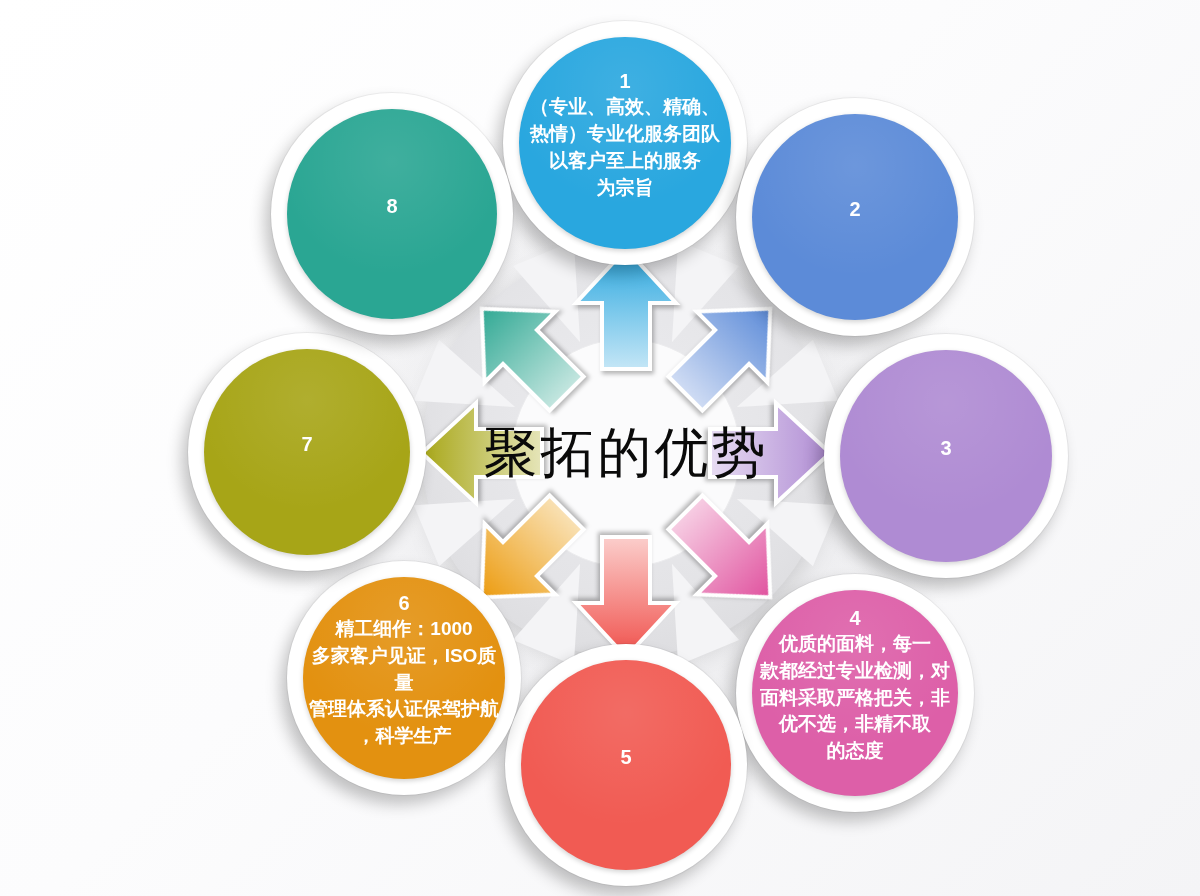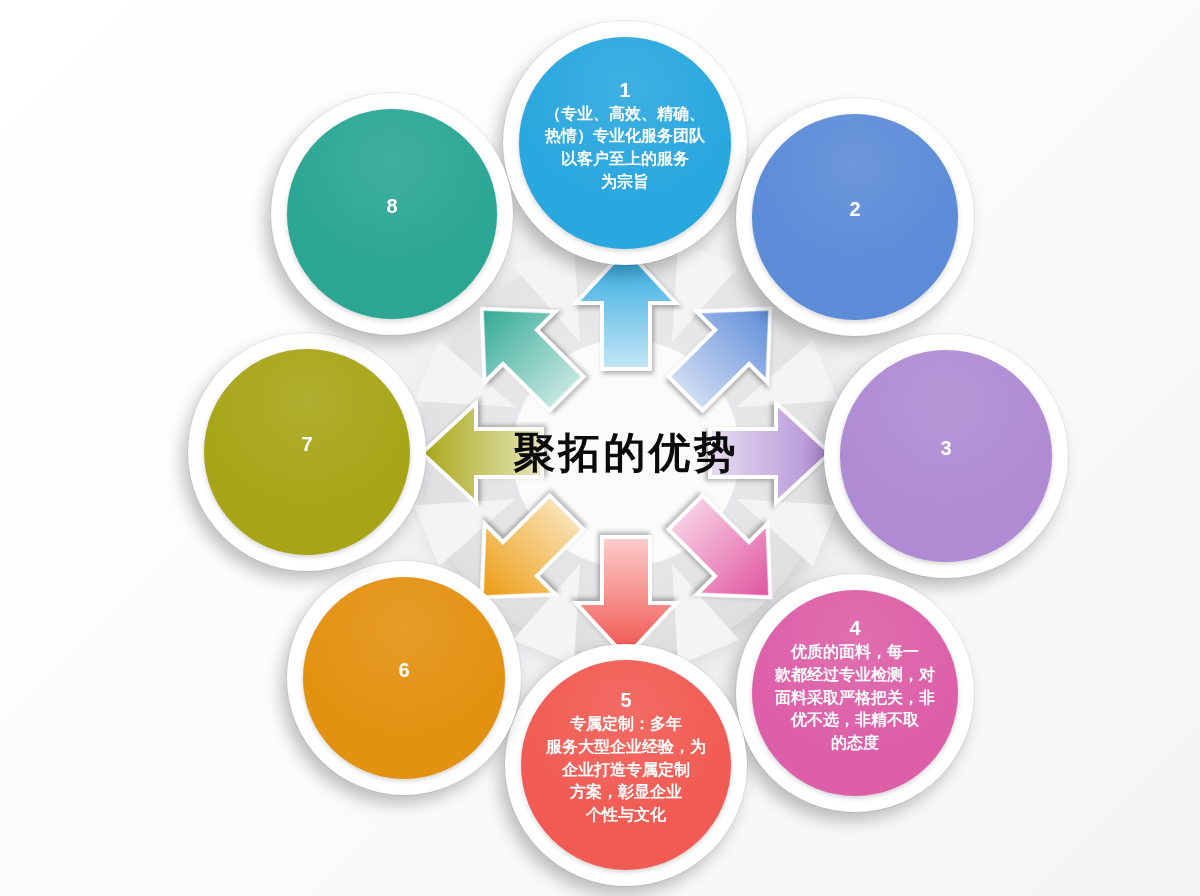--- a/index.html
+++ b/index.html
@@ -20,38 +20,38 @@
     background:radial-gradient(closest-side,rgba(70,70,85,0.16) 0%,rgba(70,70,85,0.08) 55%,rgba(70,70,85,0) 100%);
     z-index:1;
   }
   .hub-svg{position:absolute;left:386px;top:213px;z-index:2;}
   .arr{filter:drop-shadow(2px 3px 2px rgba(0,0,0,0.28));}
   .disk{filter:drop-shadow(0 8px 12px rgba(0,0,0,0.14));}
   .hub-title{
     position:absolute;left:386px;top:213px;width:480px;height:480px;
     display:flex;align-items:center;justify-content:center;
     z-index:3;pointer-events:none;
-    font-size:42px;font-weight:bold;color:#0a0a0a;letter-spacing:3px;
+    font-size:54px;font-weight:normal;color:#0a0a0a;letter-spacing:3px;
   }
   
   .plate{
     position:absolute;border-radius:50%;background:#ffffff;
     box-shadow:-6px 9px 16px rgba(0,0,0,0.24), 0 0 0 1px rgba(0,0,0,0.05);
     z-index:4;display:flex;align-items:center;justify-content:center;
   }
   .bubble{
     border-radius:50%;
     display:flex;flex-direction:column;align-items:center;justify-content:center;
     text-align:center;color:#ffffff;
     padding-bottom:16px;box-sizing:border-box;
     background-image:radial-gradient(circle at 50% 25%,rgba(255,255,255,0.10),rgba(255,255,255,0) 60%);
     box-shadow:0 2px 5px rgba(0,0,0,0.18);
   }
   .num{font-size:20px;line-height:1.3;font-weight:600;}
-  .txt{font-size:16px;line-height:1.42;font-weight:600;white-space:pre-line;width:96%;}
+  .txt{font-size:19px;line-height:1.42;font-weight:600;white-space:pre-line;width:96%;}
   
   .n1 .plate{left:503px;top:21px;width:244px;height:244px;}
   .n1 .bubble{width:212px;height:212px;background-color:#29a7df;}
   .n2 .plate{left:736px;top:98px;width:238px;height:238px;}
   .n2 .bubble{width:206px;height:206px;background-color:#5c8bd8;}
   .n3 .plate{left:824px;top:334px;width:244px;height:244px;}
   .n3 .bubble{width:212px;height:212px;background-color:#af8bd3;}
   .n4 .plate{left:736px;top:574px;width:238px;height:238px;}
   .n4 .bubble{width:206px;height:206px;background-color:#dd5fa8;}
   .n5 .plate{left:505px;top:644px;width:242px;height:242px;}
@@ -178,33 +178,32 @@
 优不选，非精不取
 的态度</div>
       </div>
     </div>
   </div>
 
   <div class="node n5">
     <div class="plate">
       <div class="bubble">
         <div class="num">5</div>
-        <div class="txt">专属定制：多年
-服务大型企业经验，为
-企业打造专属定制
-方案，彰显企业
-个性与文化</div>
       </div>
     </div>
   </div>
 
   <div class="node n6">
     <div class="plate">
       <div class="bubble">
         <div class="num">6</div>
+        <div class="txt">精工细作：1000
+多家客户见证，ISO质量
+管理体系认证保驾护航
+，科学生产</div>
       </div>
     </div>
   </div>
 
   <div class="node n7">
     <div class="plate">
       <div class="bubble">
         <div class="num">7</div>
       </div>
     </div>

